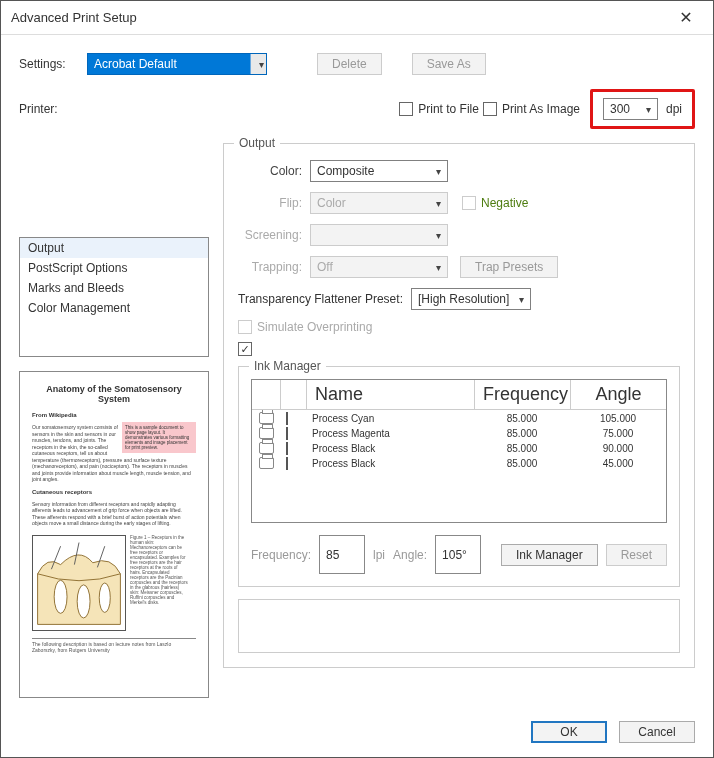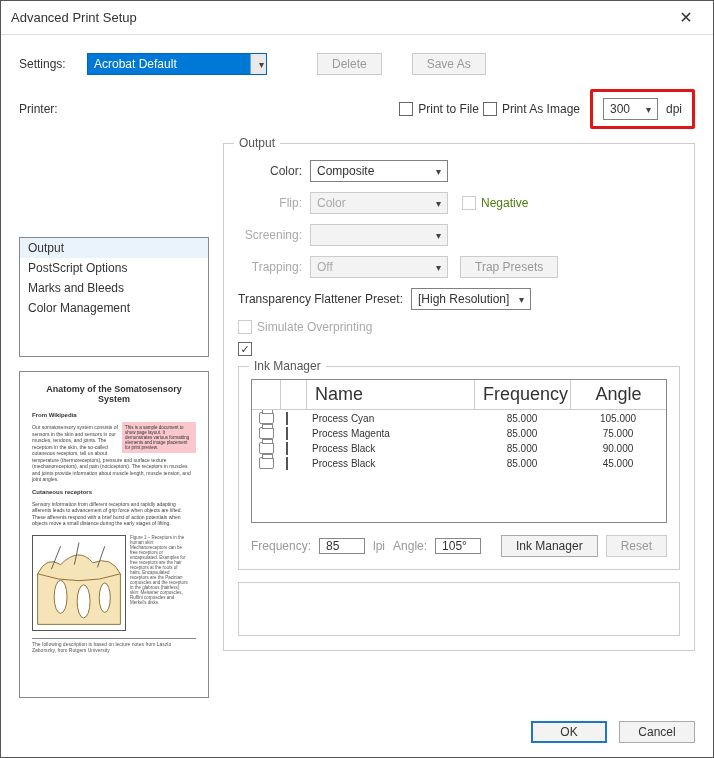--- a/index.html
+++ b/index.html
@@ -71,21 +71,21 @@
   .ink-row { display: flex; align-items: flex-end; padding: 1.5px 0; font-size: 10px; }
   .ink-row .col-icon { display: flex; justify-content: center; }
   .printer-ico { width: 15px; height: 12px; border: 1px solid #888; border-radius: 2px; position: relative; }
   .printer-ico::before { content: ""; position: absolute; width: 9px; height: 3px; border: 1px solid #888; left: 2px; top: -4px; background: #fff; }
   .swatch { width: 14px; height: 14px; border: 1px solid #555; margin-left: 6px; }
   .ink-row .col-name { padding-left: 6px; }
   .ink-row .col-freq, .ink-row .col-ang { text-align: center; }
 
   .ink-controls { display: flex; align-items: center; gap: 8px; margin-top: 12px; }
   .ink-controls .ilbl { color: #999; font-size: 12px; }
-  .txtbox { border: 1px solid #888; height: 16px; padding: 0 6px; width: 46px; display: flex; align-items: center; }
+  .txtbox { border: 1px solid #888; height: 39px; padding: 0 6px; width: 46px; display: flex; align-items: center; }
   .btn-gap { margin-left: auto; display: flex; gap: 8px; }
 
   .ghost-box { border: 1px solid #ccc; height: 54px; margin-top: 12px; }
 
   .footer { position: absolute; bottom: 14px; right: 18px; display: flex; gap: 12px; }
   .footer .btn { width: 76px; justify-content: center; }
 </style>
 </head>
 <body>
 

